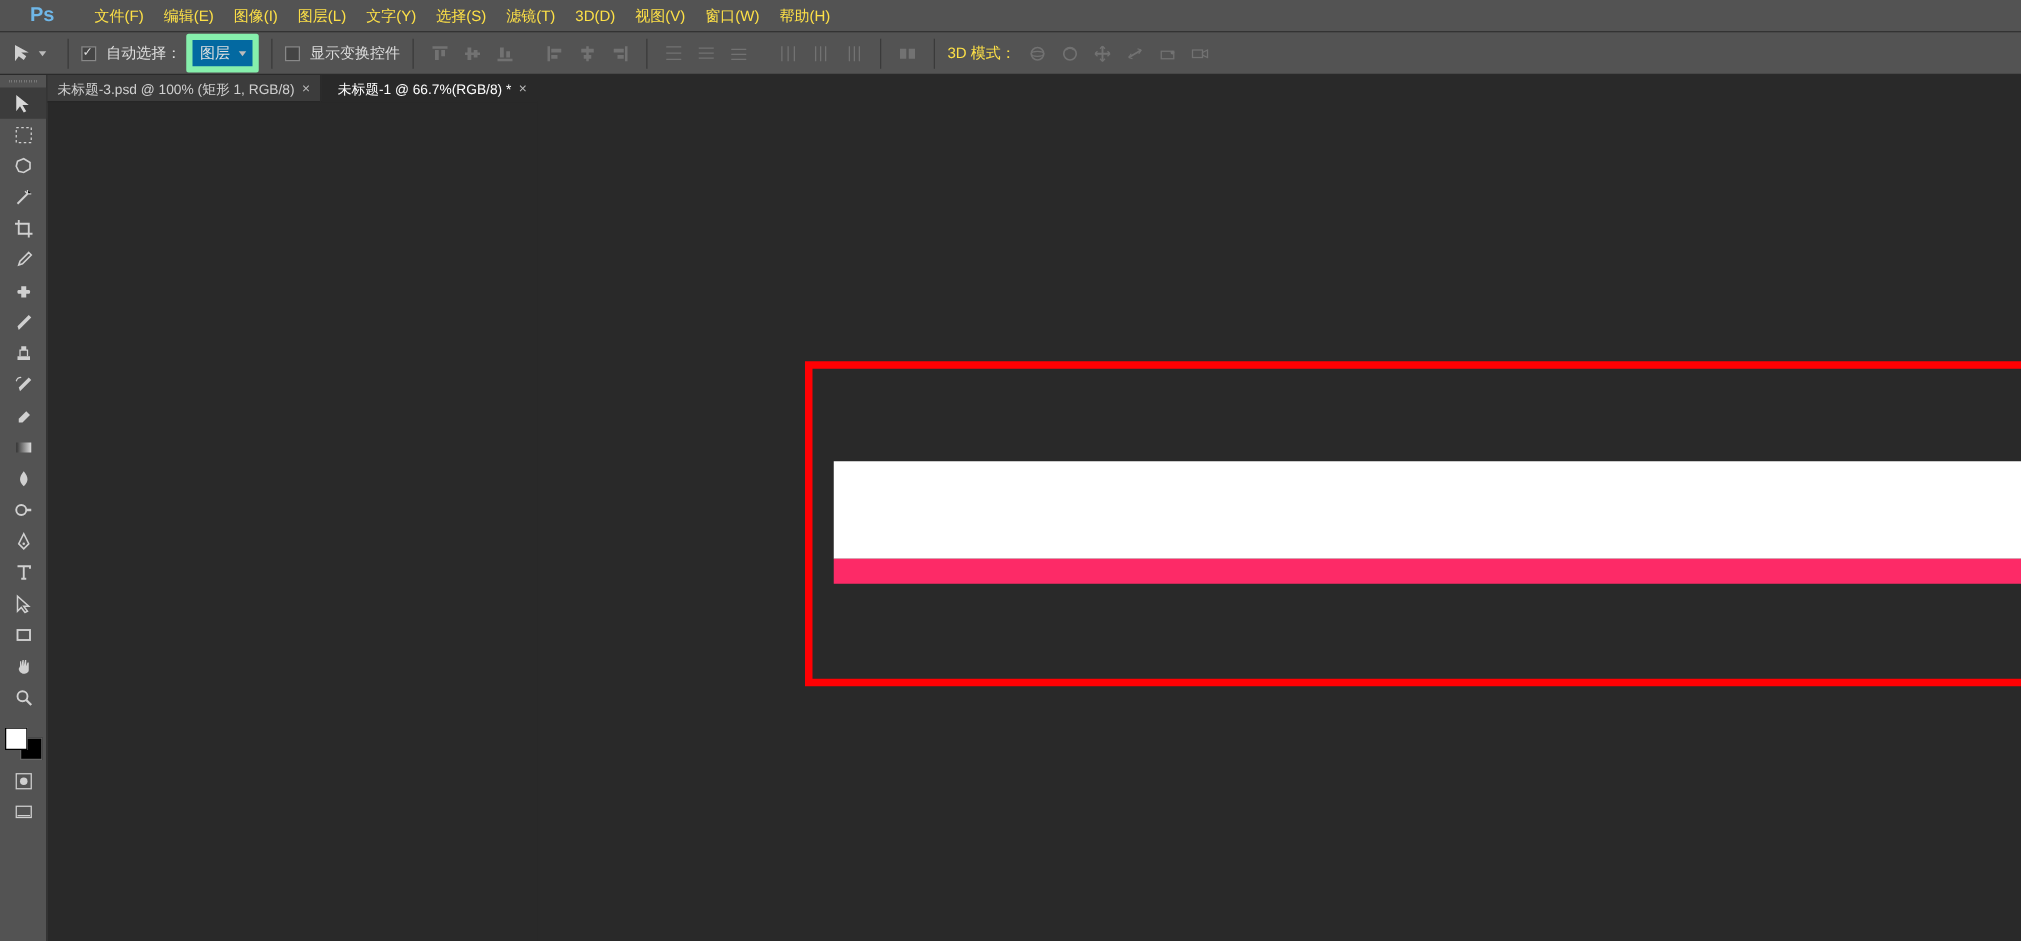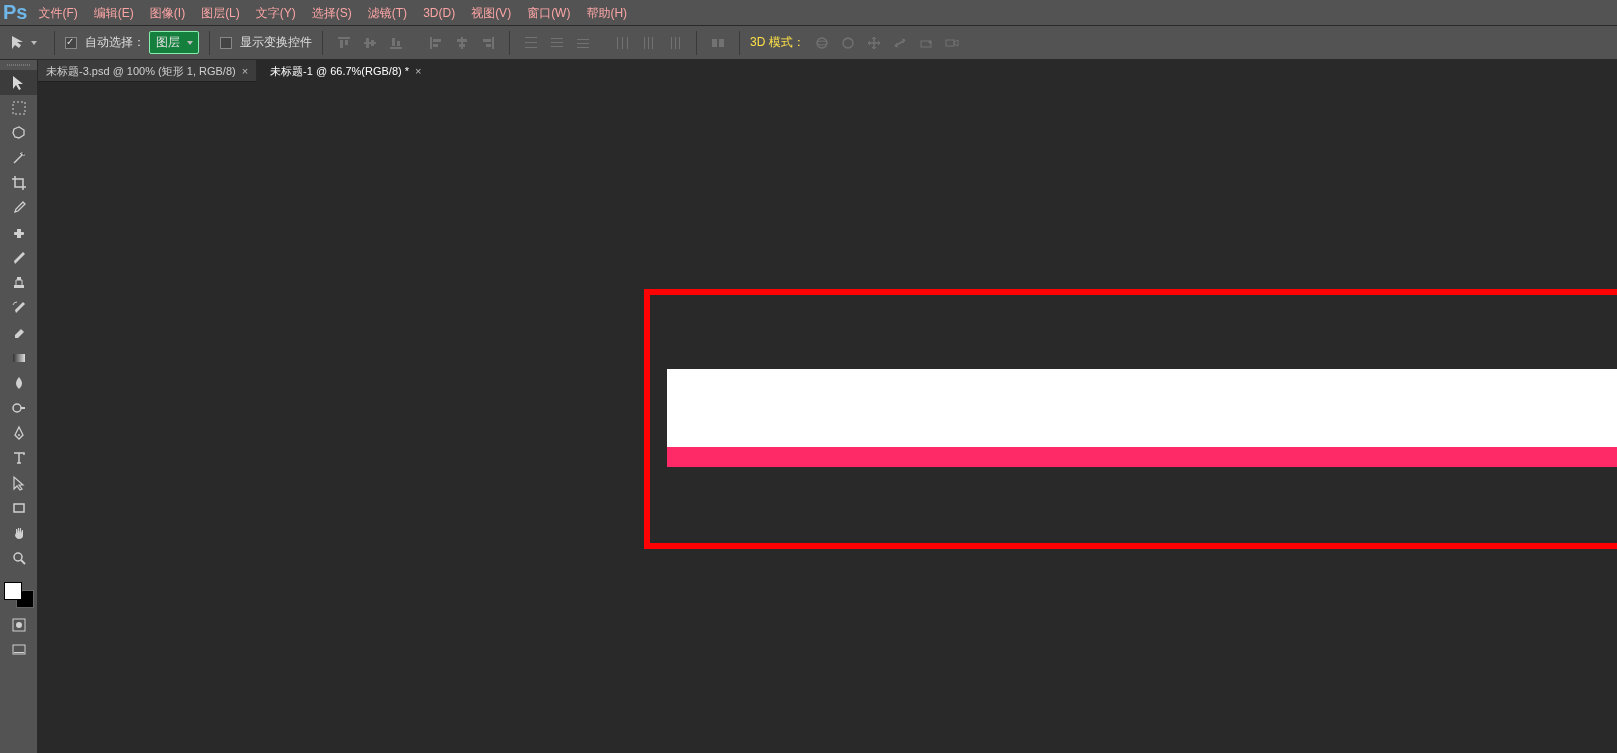--- a/index.html
+++ b/index.html
@@ -17,28 +17,28 @@
   
   .menubar {
     height: 26px;
     background: #535353;
     display: flex;
     align-items: center;
     border-bottom: 1px solid #2a2a2a;
   }
   .ps-logo {
     font-weight: bold;
-    font-size: 20px;
+    font-size: 16px;
     color: #6fb7e8;
-    padding: 0 3px;
+    padding: 0 24px;
     font-family: Arial, sans-serif;
   }
   .menu-item {
     padding: 0 8px;
-    color: #fca5a5;
+    color: #fde047;
     height: 26px;
     line-height: 26px;
     cursor: default;
   }
 
   
   .options-bar {
     height: 34px;
     background: #535353;
     border-bottom: 1px solid #2a2a2a;
@@ -72,22 +72,22 @@
   .checkbox.checked::after {
     content: "✓";
     color: #ddd;
     font-size: 10px;
     position: absolute;
     top: -2px;
     left: 0;
   }
   .opt-group { display: flex; align-items: center; gap: 4px; color:#ddd; }
   .dropdown {
-    background: #15803d;
-    border: 1px solid #86efac;
+    background: #0369a1;
+    border: 5px solid #86efac;
     padding: 2px 18px 2px 6px;
     position: relative;
     color: #e0e0e0;
     border-radius: 2px;
   }
   .dropdown::after {
     content: "";
     position: absolute;
     right: 5px; top: 50%;
     margin-top: -2px;

